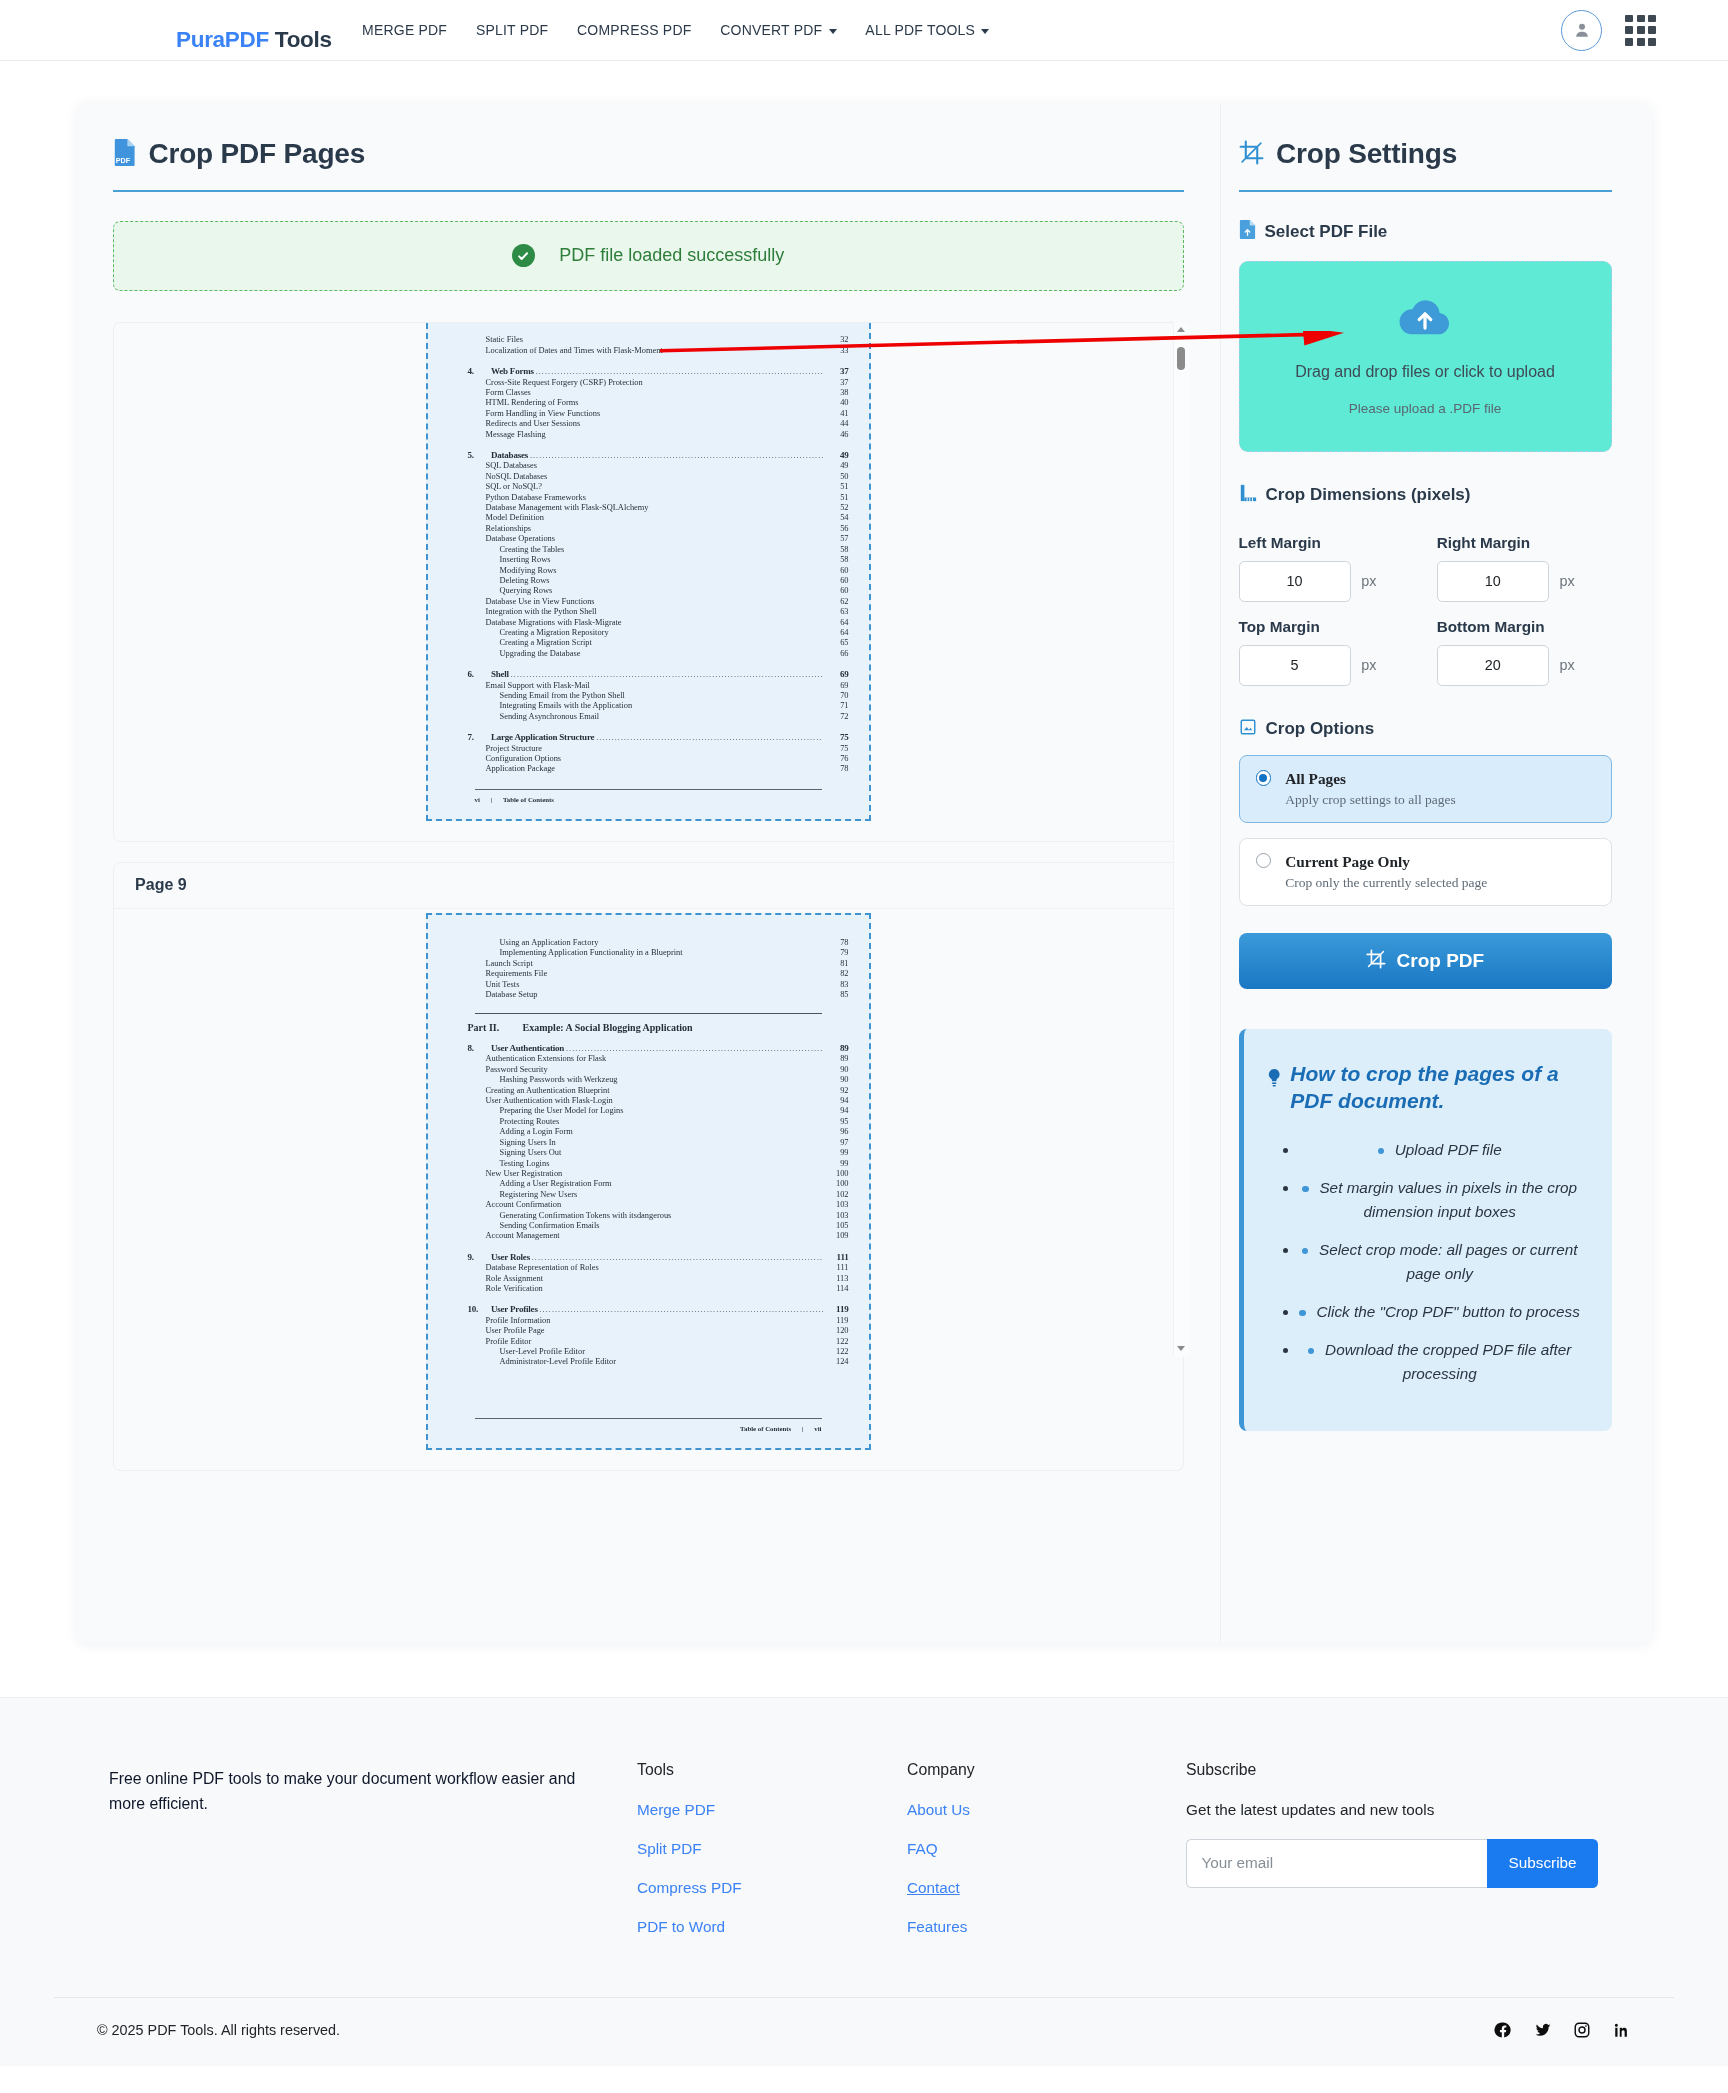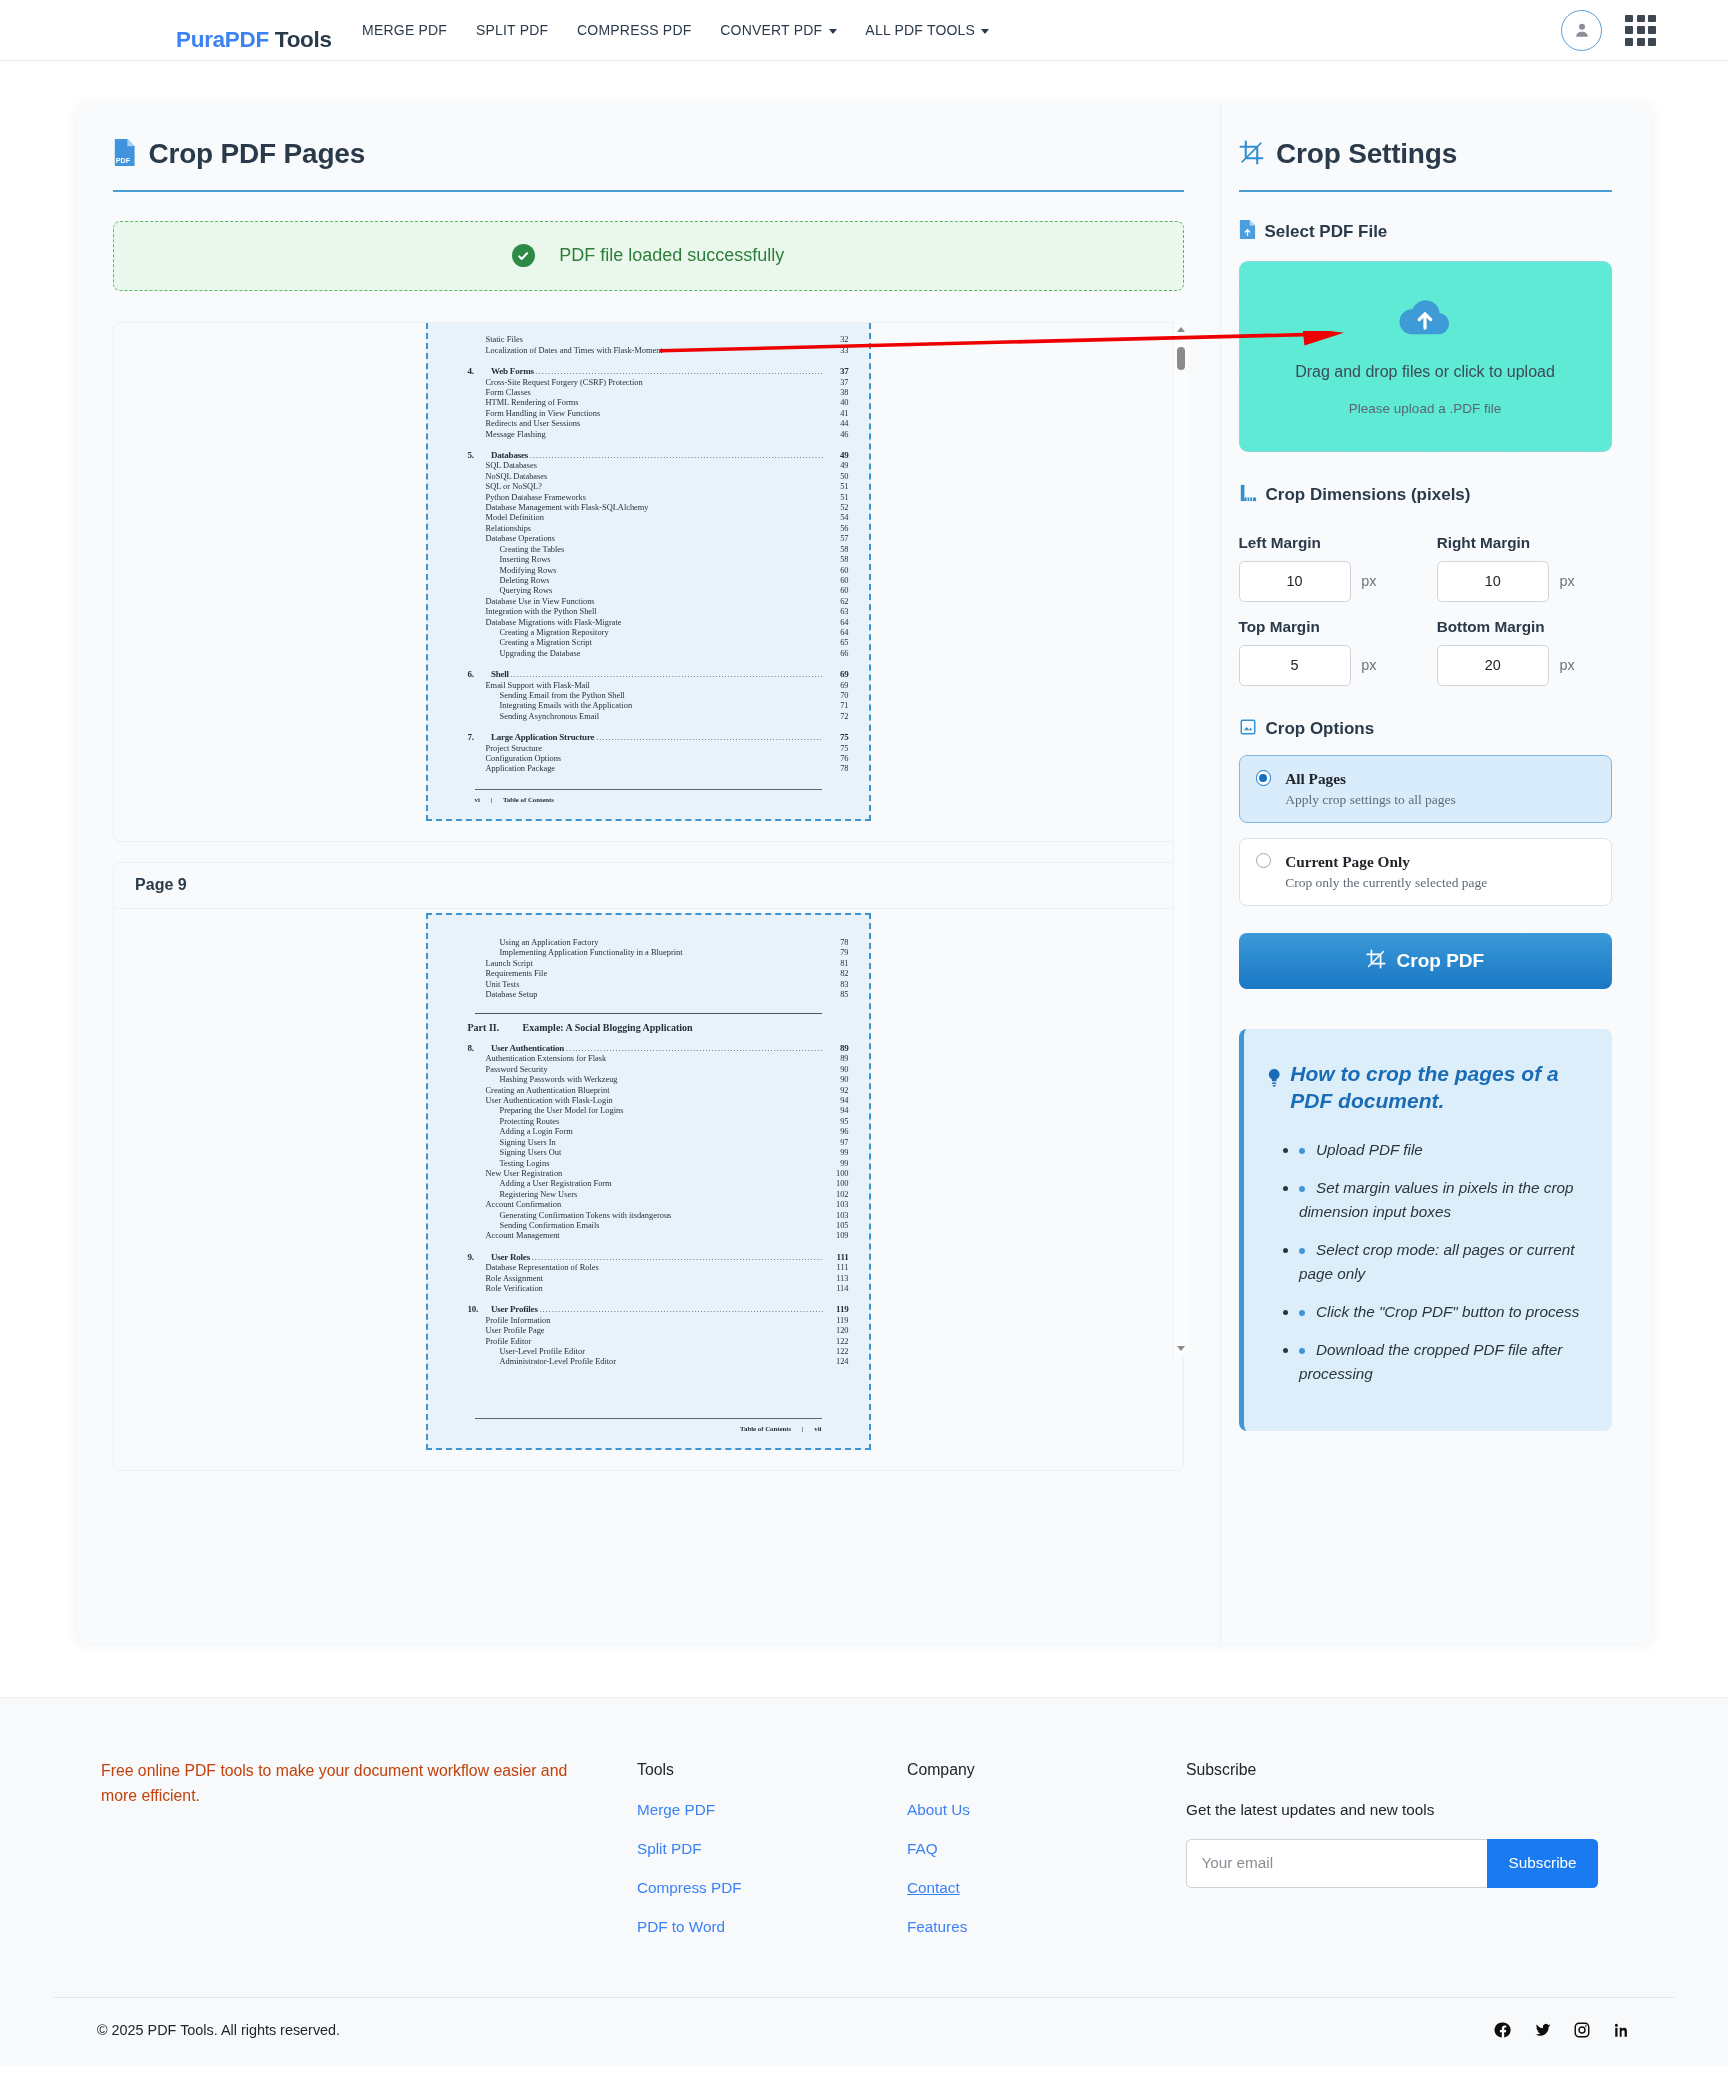--- a/index.html
+++ b/index.html
@@ -160,31 +160,31 @@
     justify-content:center; gap:10.8px; cursor:pointer;
     font-family:"Liberation Sans", sans-serif;
   }
 
   .help{
     margin-top:40px; background:#ddeefb; border-left:5.4px solid #3f96d6;
     border-radius:8px; padding:31px 31px 31px 23.4px;font-style:italic;
   }
   .help h3{ margin:0; font-size:21px; font-weight:700; color:#1a6cb5; line-height:1.3;
     display:flex; gap:9px; align-items:flex-start; }
-  .help ul{ margin:23.4px 0 0 0; padding-left:32px; }
+  .help ul{ margin:23.4px 0 0 0; padding-left:32px;text-align:center; }
   .help li{ font-size:15.3px; color:#2b3540; line-height:1.55; margin-bottom:14.4px; }
   .help li .dot{ display:inline-block; width:6.3px;height:6.3px;border-radius:50%;
     background:#3f96d6; margin-right:10.8px; vertical-align:middle; }
 
   
   footer{ margin-top:54px; background:#f8f9fa; border-top:0.9px solid #eceef0; padding:56px 0 0 0; }
   .foot-grid{ width:1620px; margin:0 auto; display:grid;
     grid-template-columns:540px 270px 279px 504px; padding:0 43px; }
   .foot-h1{ font-size:24px; font-weight:700; color:#111; margin:0 0 25px 0; }
-  .foot-p{ font-size:15.8px; color:#c2410c; line-height:1.6; max-width:486px; margin:4px; }
+  .foot-p{ font-size:15.8px; color:#0f172a; line-height:1.6; max-width:486px; margin:12px; }
   .foot-h2{ font-size:15.8px; font-weight:400; color:#212529; margin:7.2px 0 21.6px 0; }
   .foot-link{ display:block; font-size:15.3px; color:#3b82f6; margin-bottom:21px; cursor:pointer; text-decoration:none;}
   .foot-link.u{ text-decoration:underline; }
   .sub-text{ font-size:15.3px; color:#212529; margin:0 0 20px 0; }
   .sub-row{ display:flex; }
   .sub-row input{
     width:301px; height:49px; border:0.9px solid #ced4da; border-right:0;
     border-radius:5.4px 0 0 5.4px; padding:0 14.4px; font-size:15.3px; color:#212529;
     background:#fff; font-family:"Liberation Sans", sans-serif;
   }

